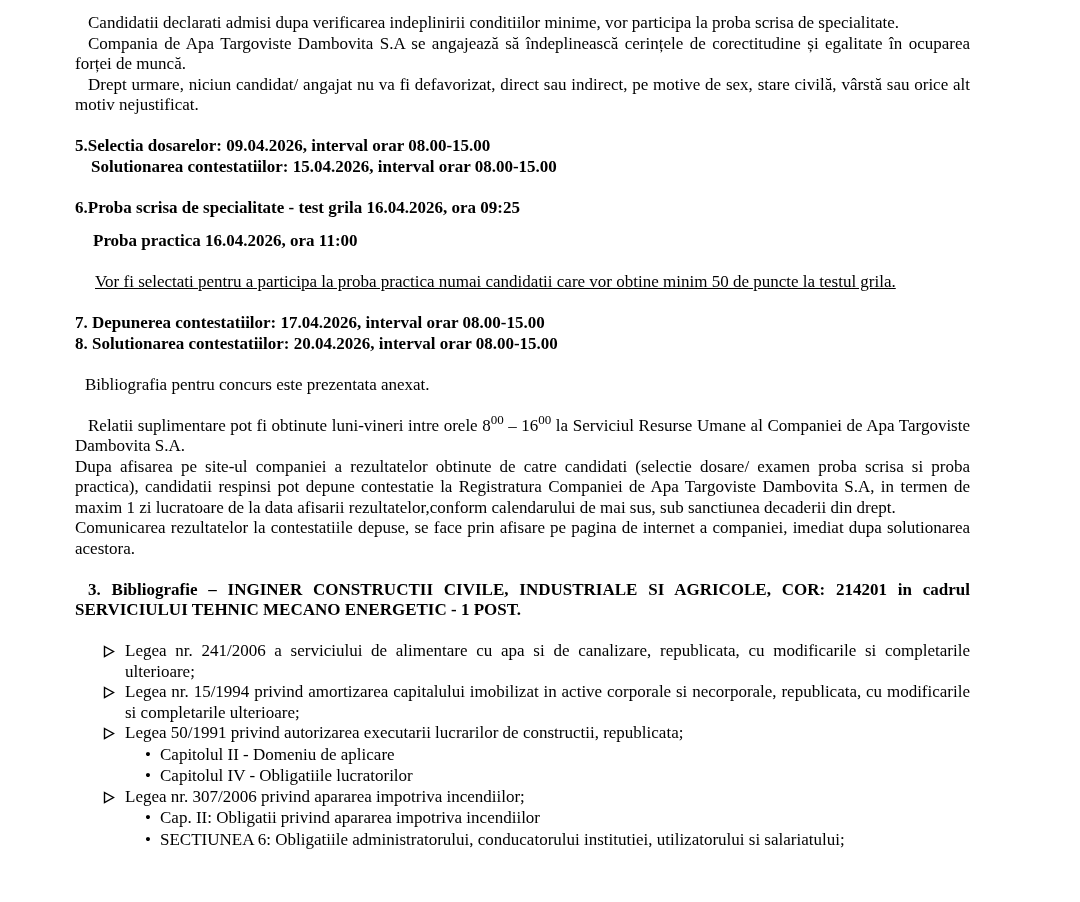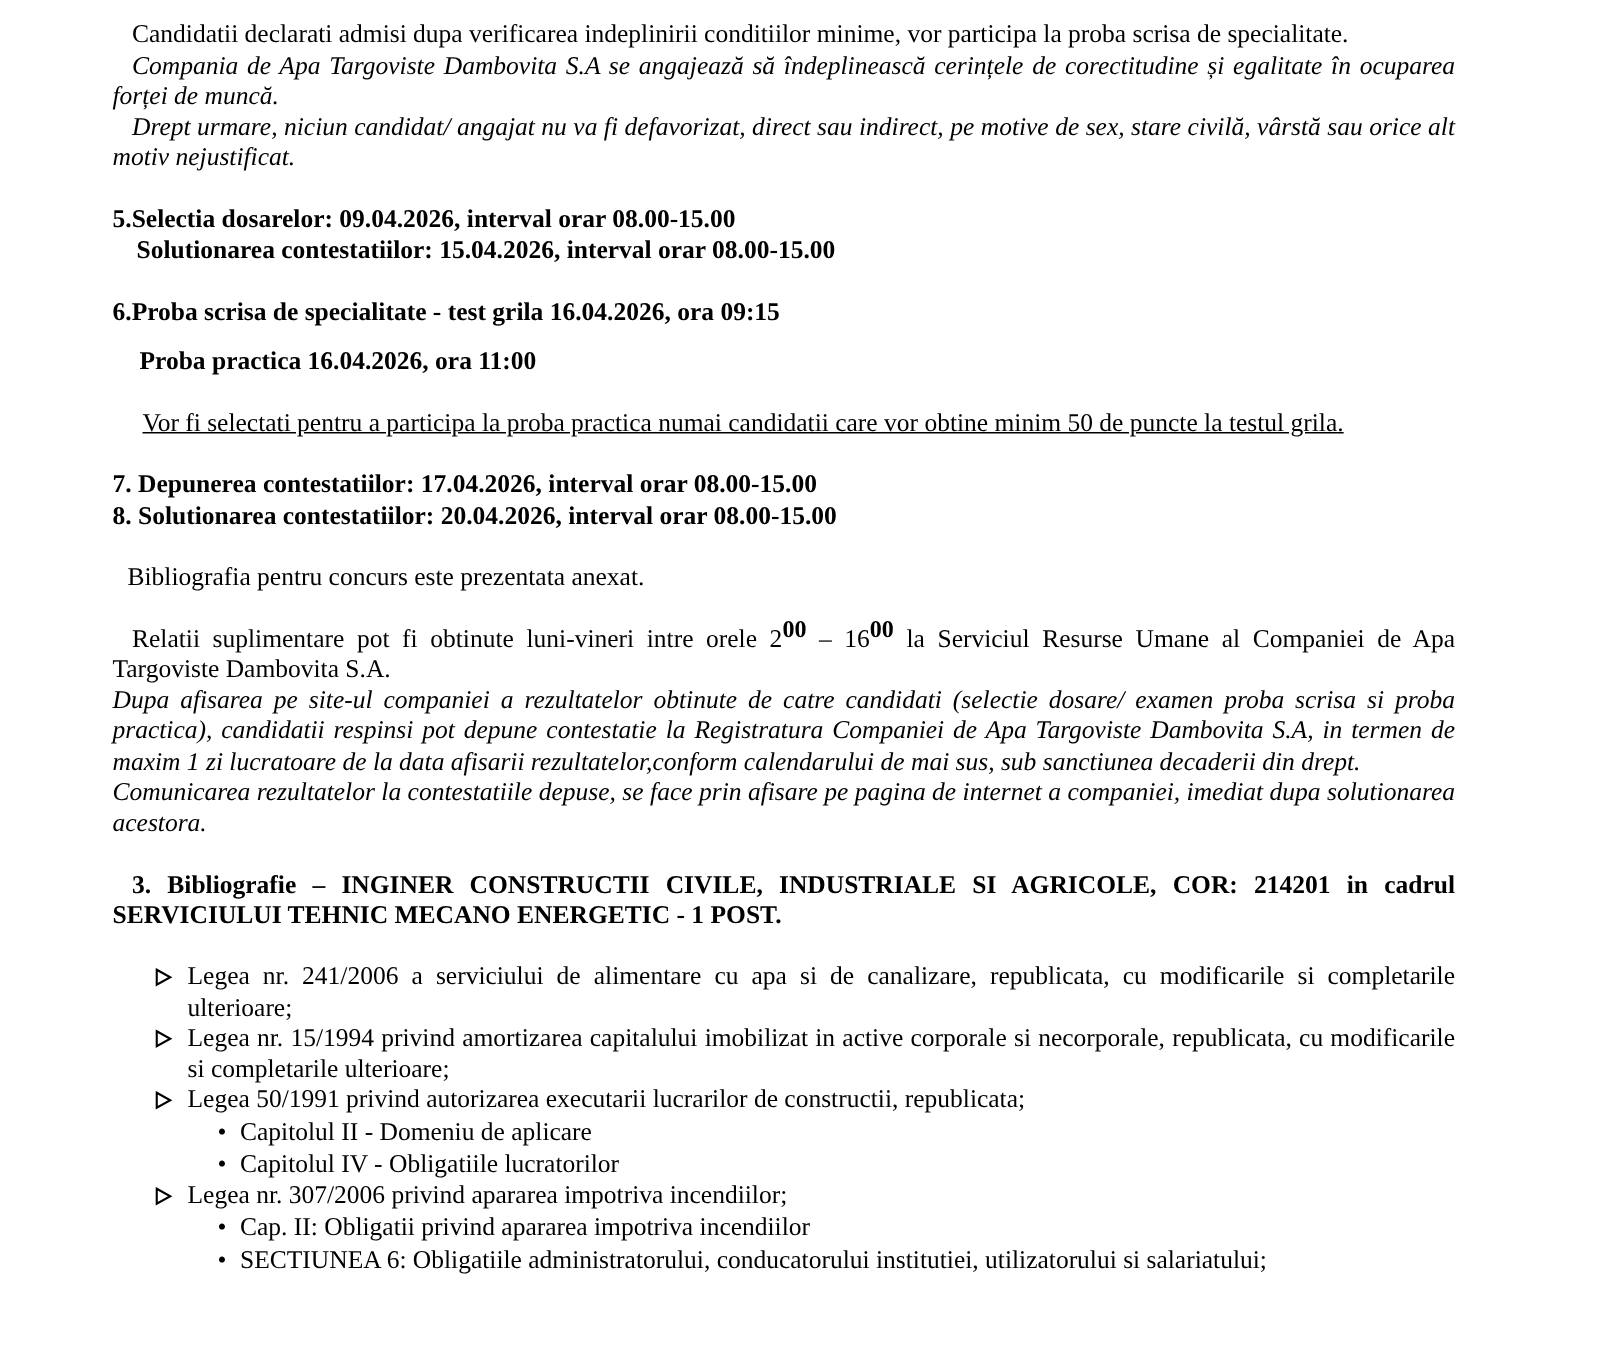--- a/index.html
+++ b/index.html
@@ -18,21 +18,21 @@
   }
   .page {
     box-sizing: border-box;
     width: 1080px;
     height: 676px;
     padding: 13px 110px 0 75px;
   }
   p { margin: 0; }
   .indent { text-indent: 13px; }
   .justify { text-align: justify; }
-  .italic { font-style: italic; }
+  .italic { }
   .bold { font-weight: bold; }
   .gap { height: 20.5px; }
   .sub-line { padding-left: 16px; }
   .sub-line2 { padding-left: 18px; margin-top: 13px; }
   .underline-line {
     padding-left: 20px;
   }
   .underline-line span {
     text-decoration: underline;
   }
@@ -54,60 +54,59 @@
     padding-left: 85px;
     line-height: 21.5px;
   }
   .dot-bullet {
     position: absolute;
     left: 70px;
     top: 0;
   }
   .sup {
     vertical-align: super;
-    font-size: 16px;
+    font-size: 13px;
     line-height: 0;
-    font-weight: bold;
   }
 </style>
 </head>
 <body>
 
 <div class="page">
 
   <p class="indent">Candidatii declarati admisi dupa verificarea indeplinirii conditiilor minime, vor participa la proba scrisa de specialitate.</p>
   <p class="indent justify italic">Compania de Apa Targoviste Dambovita S.A se angajează să îndeplinească cerințele de corectitudine și egalitate în ocuparea forței de muncă.</p>
   <p class="indent justify italic">Drept urmare, niciun candidat/ angajat nu va fi defavorizat, direct sau indirect, pe motive de sex, stare civilă, vârstă sau orice alt motiv nejustificat.</p>
 
   <div class="gap"></div>
 
   <p class="bold">5.Selectia dosarelor: 09.04.2026, interval orar 08.00-15.00</p>
   <p class="bold sub-line">Solutionarea contestatiilor: 15.04.2026, interval orar 08.00-15.00</p>
 
   <div class="gap"></div>
 
-  <p class="bold">6.Proba scrisa de specialitate - test grila 16.04.2026, ora 09:15</p>
+  <p class="bold">6.Proba scrisa de specialitate - test grila 16.04.2026, ora 09:25</p>
   <p class="bold sub-line2">Proba practica 16.04.2026, ora 11:00</p>
 
   <div class="gap"></div>
 
   <p class="underline-line"><span>Vor fi selectati pentru a participa la proba practica numai candidatii care vor obtine minim 50 de puncte la testul grila.</span></p>
 
   <div class="gap"></div>
 
   <p class="bold">7. Depunerea contestatiilor: 17.04.2026, interval orar 08.00-15.00</p>
   <p class="bold">8. Solutionarea contestatiilor: 20.04.2026, interval orar 08.00-15.00</p>
 
   <div class="gap"></div>
 
   <p class="plain-indent">Bibliografia pentru concurs este prezentata anexat.</p>
 
   <div class="gap"></div>
 
-  <p class="indent justify"><span>Relatii suplimentare pot fi obtinute luni-vineri intre orele 2</span><span class="sup">00</span><span> – 16</span><span class="sup">00</span><span> la Serviciul Resurse Umane al Companiei de Apa Targoviste Dambovita S.A.</span></p>
+  <p class="indent justify"><span>Relatii suplimentare pot fi obtinute luni-vineri intre orele 8</span><span class="sup">00</span><span> – 16</span><span class="sup">00</span><span> la Serviciul Resurse Umane al Companiei de Apa Targoviste Dambovita S.A.</span></p>
   <p class="justify italic">Dupa afisarea pe site-ul companiei a rezultatelor obtinute de catre candidati (selectie dosare/ examen proba scrisa si proba practica), candidatii respinsi pot depune contestatie la Registratura Companiei de Apa Targoviste Dambovita S.A, in termen de maxim 1 zi lucratoare de la data afisarii rezultatelor,conform calendarului de mai sus, sub sanctiunea decaderii din drept.</p>
   <p class="justify italic">Comunicarea rezultatelor la contestatiile depuse, se face prin afisare pe pagina de internet a companiei, imediat dupa solutionarea acestora.</p>
 
   <div class="gap"></div>
 
   <p class="indent justify bold">3. Bibliografie – INGINER CONSTRUCTII CIVILE, INDUSTRIALE SI AGRICOLE, COR: 214201 in cadrul SERVICIULUI TEHNIC MECANO ENERGETIC - 1 POST.</p>
 
   <div class="gap"></div>
 
   <div class="arrow-item">

